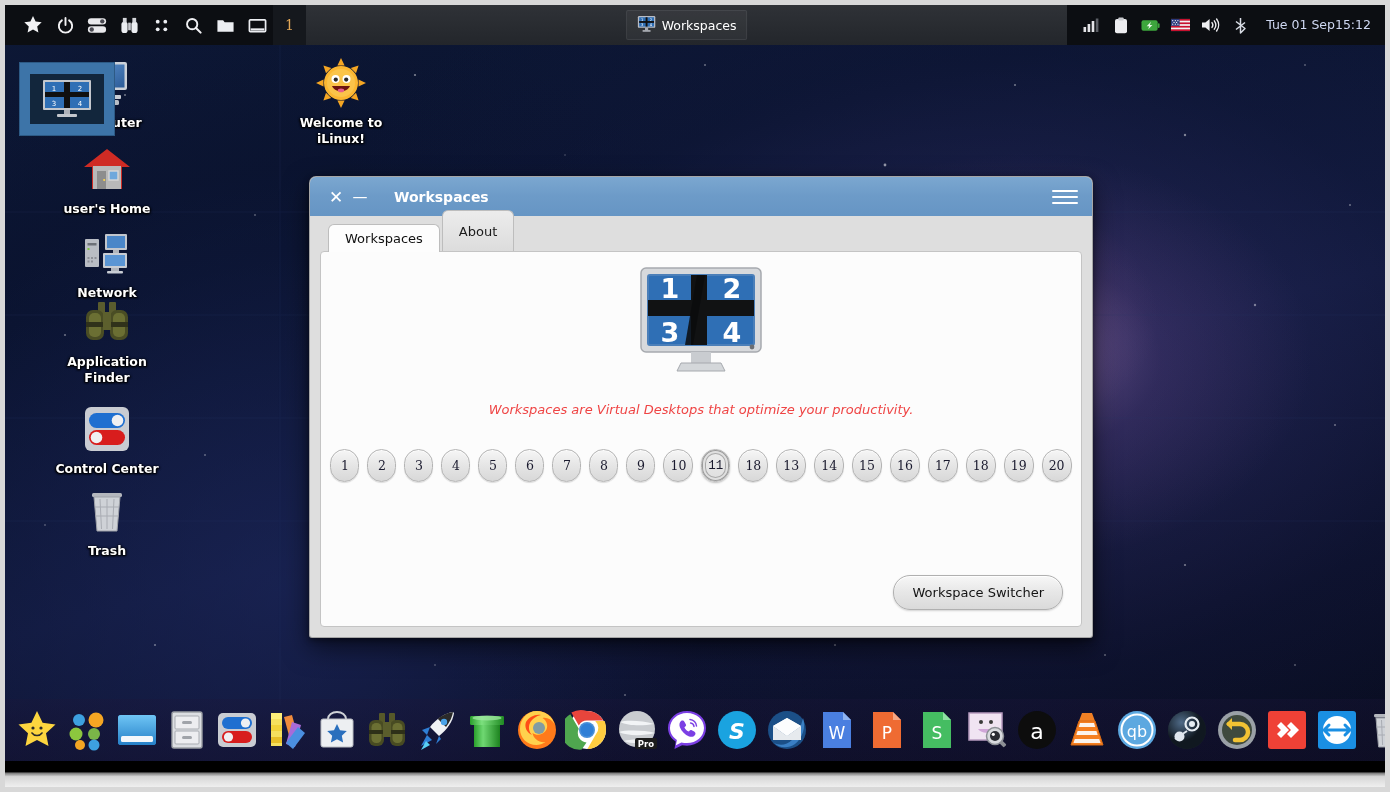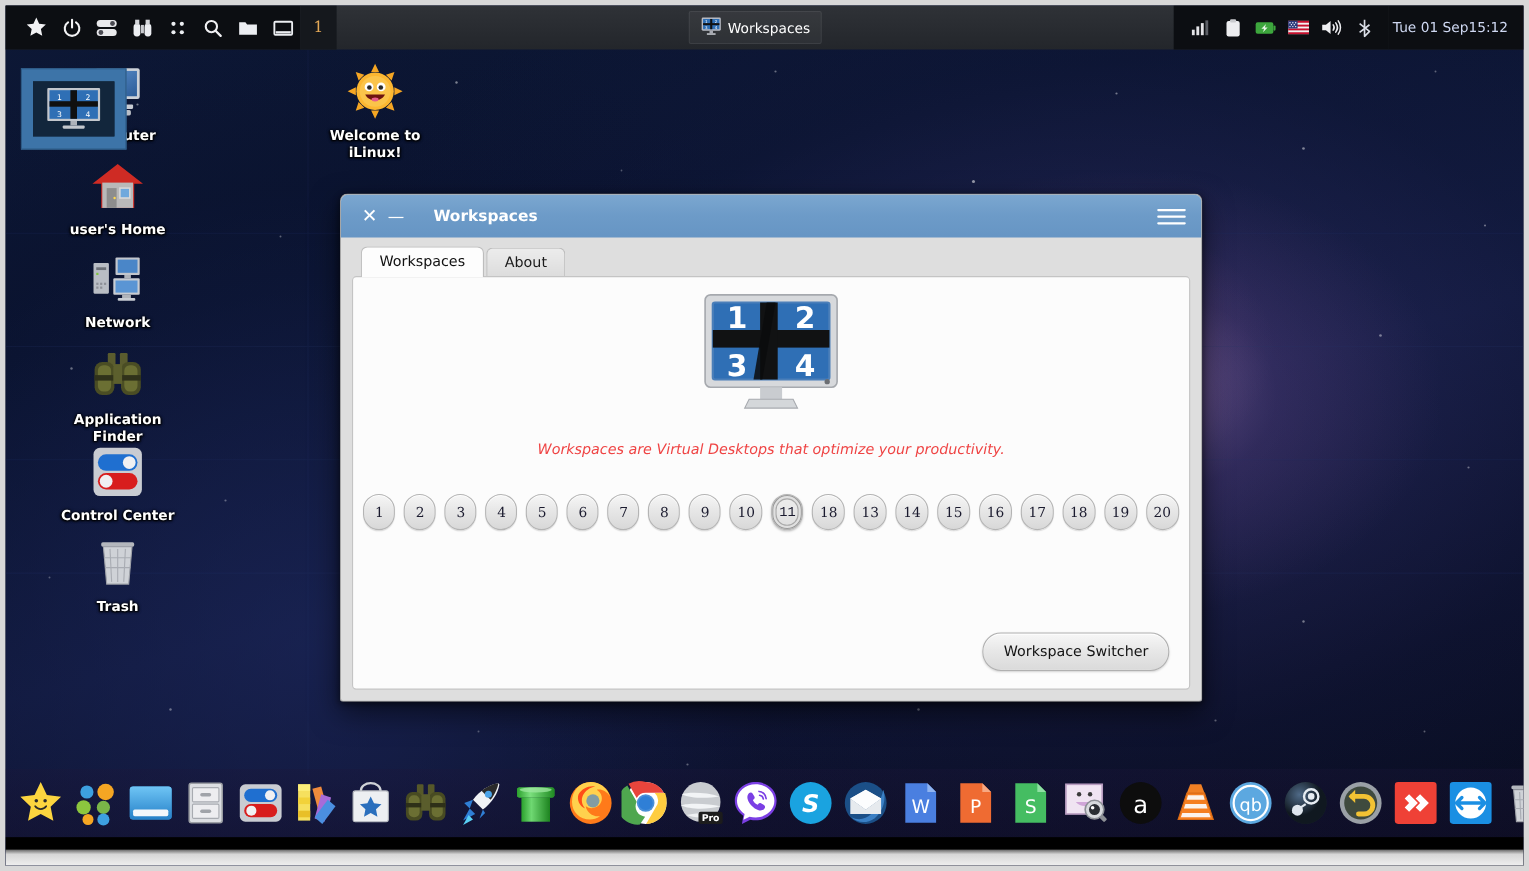--- a/index.html
+++ b/index.html
@@ -95,21 +95,21 @@
             justify-content: center; cursor: pointer; color: #fff; }
   #win-title { margin-left: 22px; color: #ffffff; font-size: 14px;
                font-weight: bold; flex: 1; }
   #menu-btn { width: 26px; height: 26px; display: flex; flex-direction: column;
               justify-content: center; gap: 4px; cursor: pointer; }
   #menu-btn i { display: block; height: 2px; background: #fff; border-radius: 1px; }
 
   #win-body { flex: 1; padding: 8px 10px 10px 10px; display: flex; flex-direction: column; }
   #tabstrip { display: flex; align-items: flex-end; height: 28px; padding-left: 8px; }
   .tab {
-    height: 27px; padding: 0 16px; display: flex; align-items: center;
+    height: 42px; padding: 0 16px; display: flex; align-items: center;
     font-size: 13px; color: #1b1b1b; cursor: pointer;
     border: 1px solid #bdbdbd; border-bottom: none; border-radius: 6px 6px 0 0;
     background: linear-gradient(180deg,#ececec,#dcdcdc); margin-right: 2px;
   }
   .tab.active { background: #fdfdfd; color: #111; height: 28px;
                 border-color: #bdbdbd; position: relative; z-index: 2; }
   #tabpane {
     flex: 1; background: #fcfcfc; border: 1px solid #c4c4c4; border-radius: 4px;
     margin-top: -1px; position: relative; display: flex; flex-direction: column;
     align-items: center; padding-top: 12px;
@@ -443,21 +443,21 @@
         <rect x="32" y="23" width="6" height="3" fill="#b0b4bb"></rect>
         <rect x="22" y="26" width="24" height="15" rx="1" fill="#c8ccd3"></rect>
           <rect x="24" y="28" width="20" height="11" fill="#5a95d4"></rect>
         <rect x="30" y="41" width="8" height="3" fill="#b0b4bb"></rect>
           <rect x="26" y="44" width="16" height="2.5" rx="1" fill="#c8ccd3"></rect>
       </svg>
     </div>
     <div class="cap">Network</div>
   </div>
 
-  <div class="dicon" style="left:44px; top:310px;">
+  <div class="dicon" style="left:44px; top:291px;">
     <div class="glyph">
       <svg width="52" height="52" viewBox="0 0 52 52">
         <rect x="17" y="6" width="7" height="12" rx="1" fill="#5a5c2e"></rect>
           <rect x="28" y="6" width="7" height="12" rx="1" fill="#5a5c2e"></rect>
         <rect x="5" y="14" width="18" height="30" rx="7" fill="#4a4d24"></rect>
         <rect x="29" y="14" width="18" height="30" rx="7" fill="#4a4d24"></rect>
         <rect x="8" y="17" width="12" height="24" rx="5" fill="#6b6f33"></rect>
         <rect x="32" y="17" width="12" height="24" rx="5" fill="#6b6f33"></rect>
         <rect x="5" y="26" width="18" height="5" fill="#30321a"></rect>
           <rect x="29" y="26" width="18" height="5" fill="#30321a"></rect>

